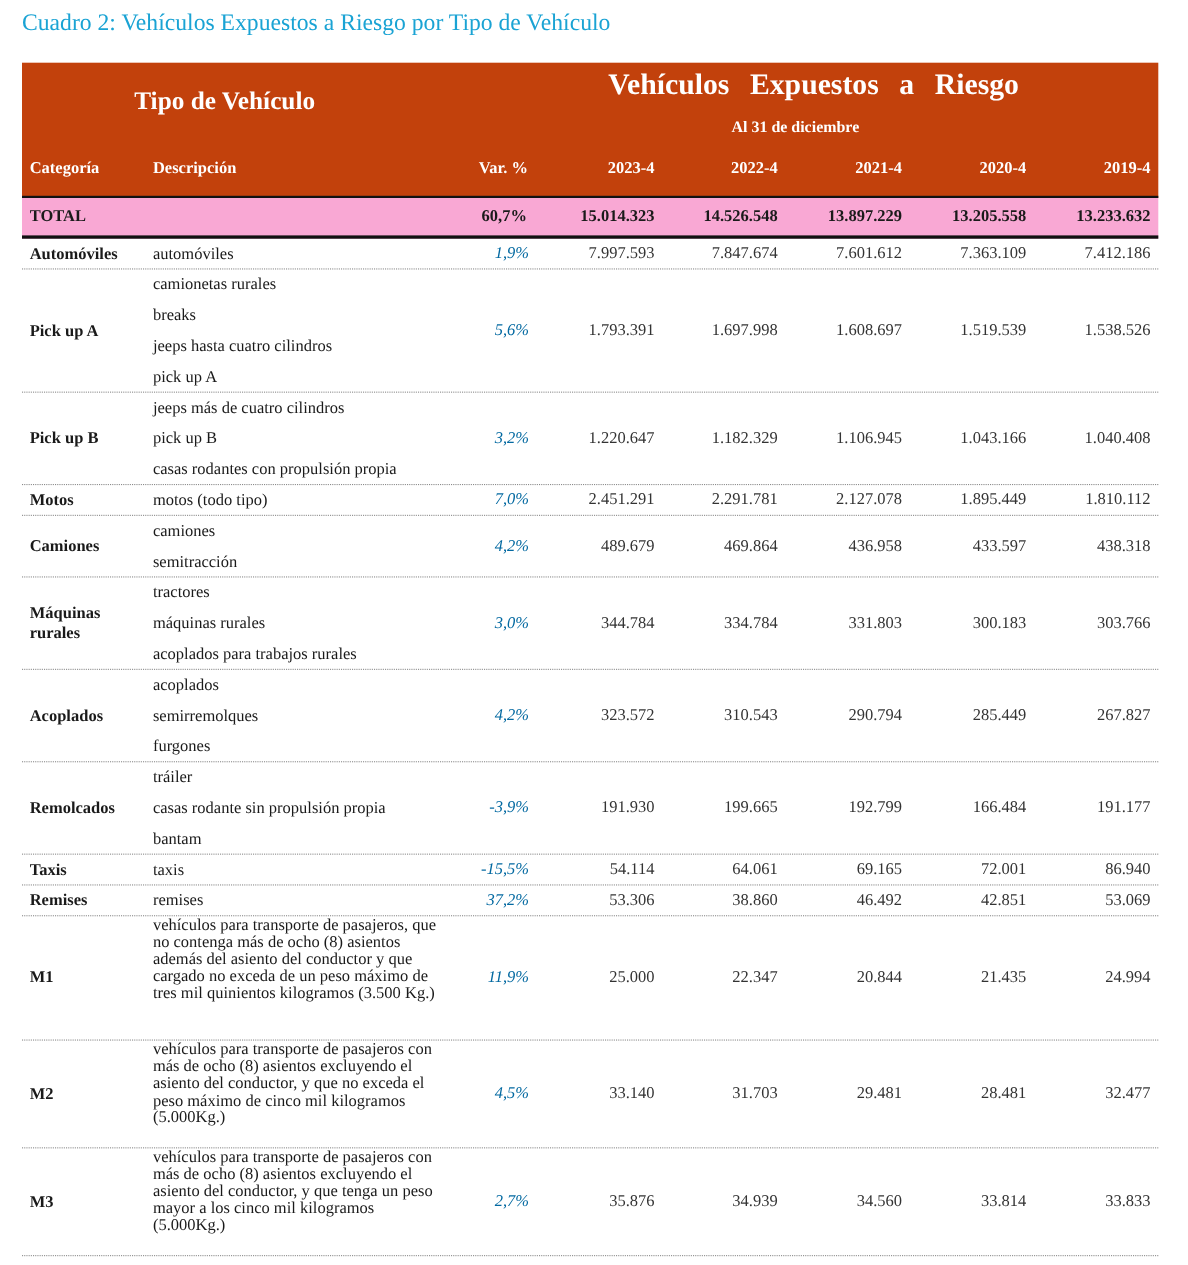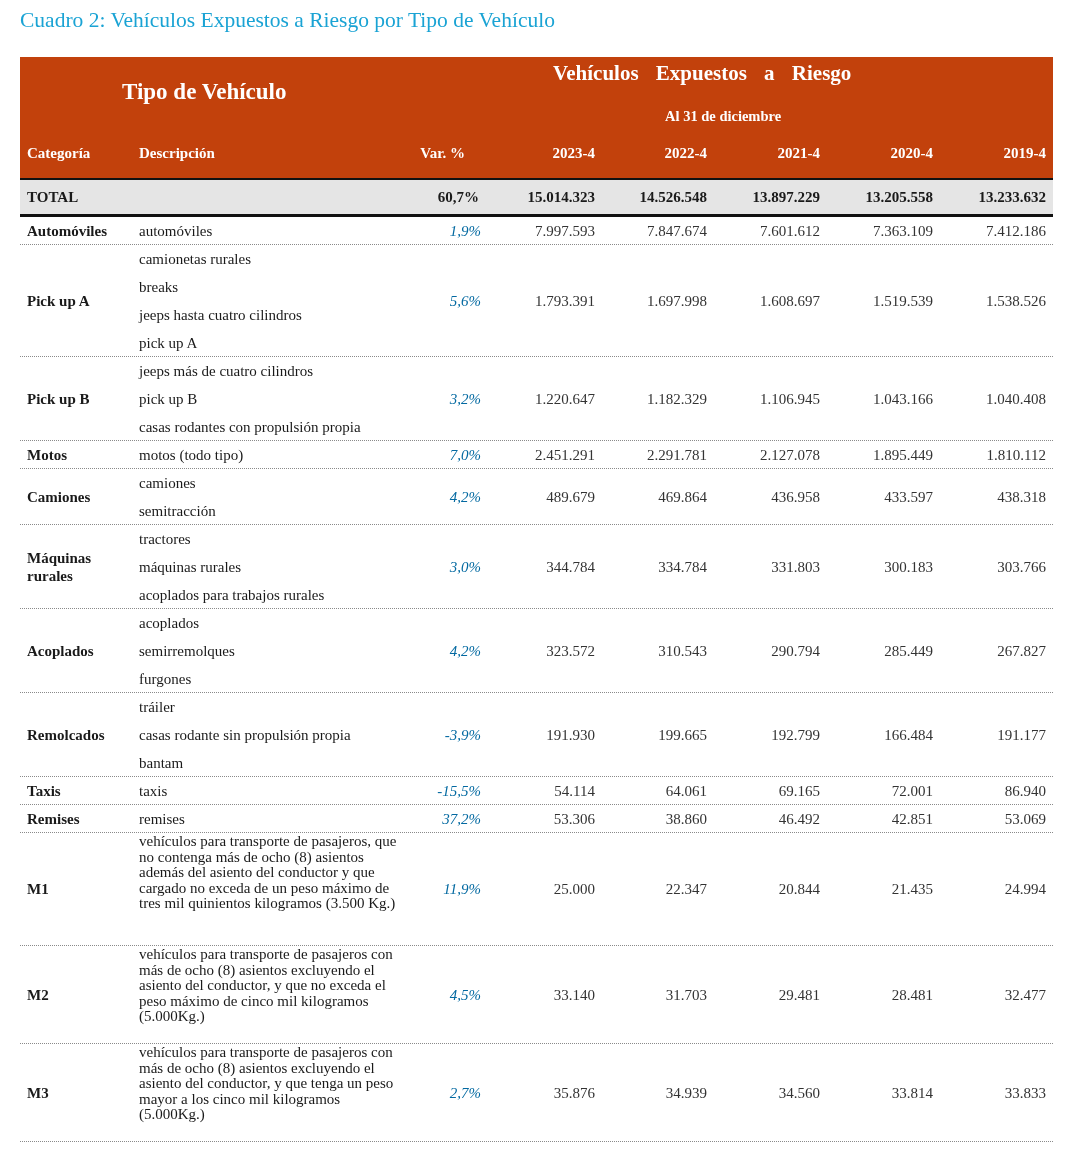--- a/index.html
+++ b/index.html
@@ -1,32 +1,32 @@
 <!DOCTYPE html>
 <html><head>
 <meta charset="utf-8">
 <style>
   html, body { margin: 0; padding: 0; background: #ffffff; }
   body { width: 1080px; height: 1150px; overflow: hidden; position: relative; font-family: "Liberation Serif", "DejaVu Serif", serif; color: #1a1a1a; }
   .title { position: absolute; left: 20px; top: 8px; font-size: 21.5px; color: #1aa3d4; white-space: nowrap; }
   .tbl { position: absolute; left: 20px; top: 57px; width: 1033px; }
   .header { background: #c2410c; height: 121px; position: relative; color: #ffffff; font-weight: bold; border-bottom: 2.5px solid #111; }
   .header .tipo { position: absolute; left: 102px; top: 22px; font-size: 23px; }
-  .header .vex { position: absolute; left: 533px; top: 4px; font-size: 21px; word-spacing: 12px; }
+  .header .vex { position: absolute; left: 533px; top: 4px; font-size: 27px; word-spacing: 12px; }
   .header .al { position: absolute; left: 645px; top: 51px; font-size: 14.5px; }
   .header .colhead { position: absolute; top: 88px; font-size: 15px; }
   .hc-cat { left: 7px; }
   .hc-desc { left: 119px; }
-  .hc-var { right: 588px; }
+  .hc-var { right: 573px; }
   .hc-y0 { right: 458px; }
   .hc-y1 { right: 346px; }
   .hc-y2 { right: 233px; }
   .hc-y3 { right: 120px; }
   .hc-y4 { right: 7px; }
-  .total { background: #e5e5e5; height: 34px; position: relative; font-weight: bold; font-size: 15px; border-bottom: 3px solid #111; }
+  .total { background: #f9a8d4; height: 34px; position: relative; font-weight: bold; font-size: 15px; border-bottom: 3px solid #111; }
   .total span { position: absolute; top: 9px; }
   .row { position: relative; border-bottom: 1px dotted #8a8a8a; font-size: 15px; }
   .row .cat { position: absolute; left: 7px; font-weight: bold; top: 50%; transform: translateY(-50%); line-height: 18px; }
   .row .desc { position: absolute; left: 119px; width: 270px; }
   .row .desc div { height: 28px; line-height: 28px; white-space: nowrap; }
   .row .desc.para { line-height: 15.5px; padding-top: 1px; }
   .row .desc.para div { height: auto; line-height: 15.5px; white-space: normal; }
   .row .num { position: absolute; top: 50%; transform: translateY(-50%); text-align: right; }
   .row .var { right: 572px; font-style: italic; color: #0369a1; }
   .c0 { right: 458px; } .c1 { right: 346px; } .c2 { right: 233px; } .c3 { right: 120px; } .c4 { right: 7px; }

